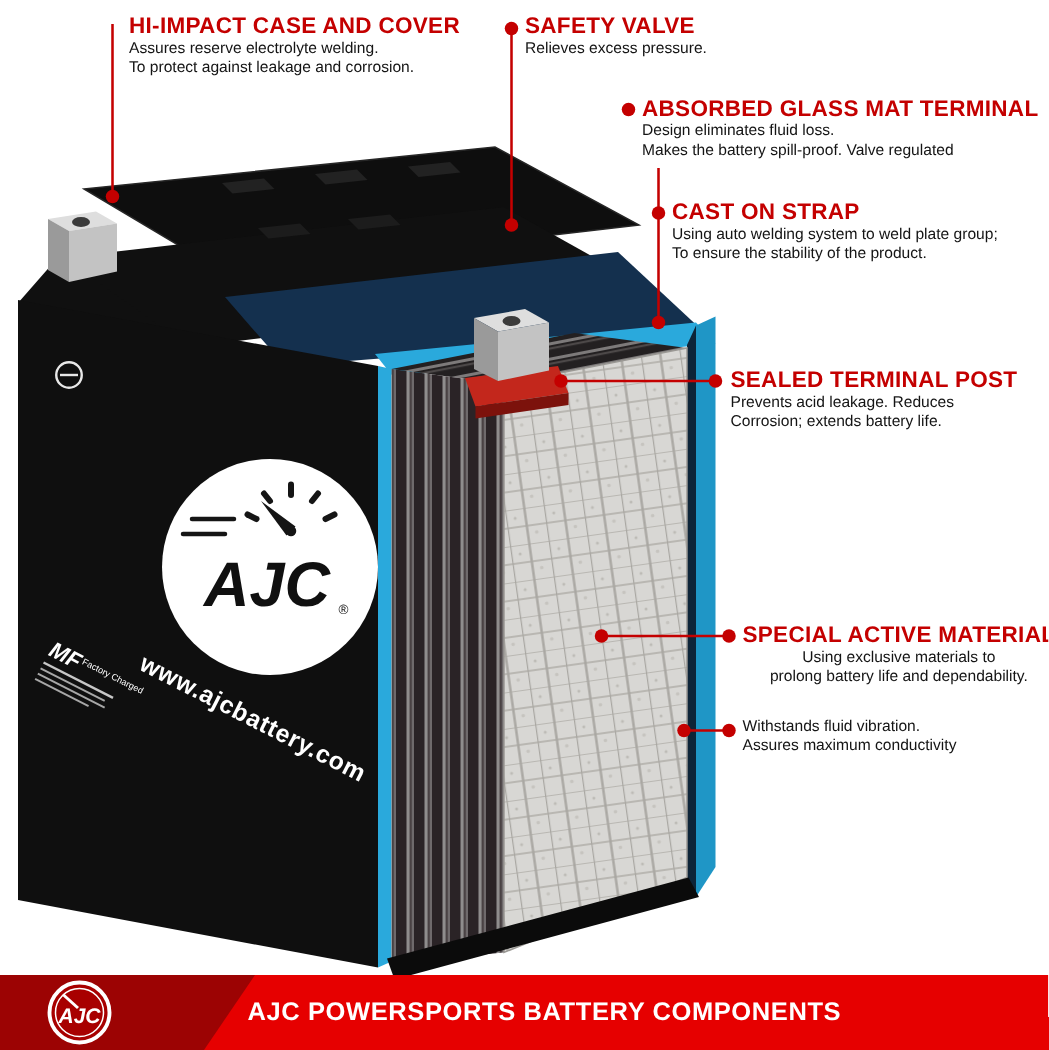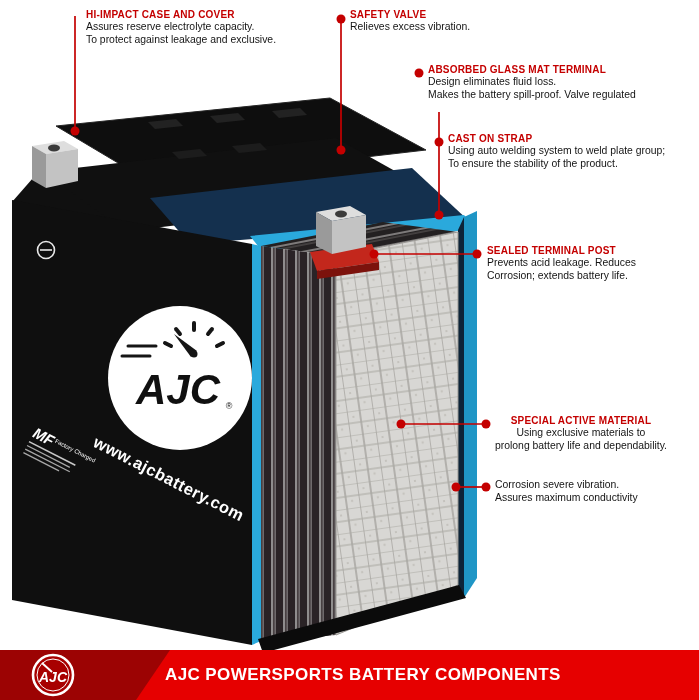--- a/index.html
+++ b/index.html
@@ -5,21 +5,21 @@
   html,body{margin:0;padding:0;background:#ffffff;}
   .stage{
     position:relative;width:699px;height:700px;background:#ffffff;overflow:hidden;
     font-family:"Liberation Sans", sans-serif;
   }
   svg{display:block;}
   .battery-svg{position:absolute;left:0;top:0;z-index:1;}
   .connector-svg{position:absolute;left:0;top:0;z-index:3;pointer-events:none;}
   .callout{position:absolute;z-index:4;}
   .callout .title{
-    color:#c40000;font-weight:bold;font-size:10px;letter-spacing:.2px;white-space:nowrap;
+    color:#c40000;font-weight:bold;font-size:15px;letter-spacing:.2px;white-space:nowrap;
   }
   .callout .desc{
     color:#141414;font-size:10.4px;line-height:1.2;white-space:nowrap;margin-top:1px;
   }
   .footer{
     position:absolute;left:0;top:650px;width:699px;height:50px;background:#e60000;z-index:5;
     display:flex;align-items:center;
   }
   .footer-left{
     position:absolute;left:0;top:0;height:100%;width:170px;background:#9c0303;
@@ -176,27 +176,27 @@
       <g>
         <circle cx="486" cy="487" r="4.5" stroke="none"></circle>
         <line x1="486" y1="487" x2="456" y2="487"></line>
           <circle cx="456" cy="487" r="4.5" stroke="none"></circle>
       </g>
     </g>
   </svg>
 
   <div class="callout" style="left:86px;top:9px;">
     <div class="title">HI-IMPACT CASE AND COVER</div>
-    <div class="desc">Assures reserve electrolyte capacity.</div>
-    <div class="desc">To protect against leakage and exclusive.</div>
+    <div class="desc">Assures reserve electrolyte welding.</div>
+    <div class="desc">To protect against leakage and corrosion.</div>
   </div>
 
   <div class="callout" style="left:350px;top:9px;">
     <div class="title">SAFETY VALVE</div>
-    <div class="desc">Relieves excess vibration.</div>
+    <div class="desc">Relieves excess pressure.</div>
   </div>
 
   <div class="callout" style="left:428px;top:64px;">
     <div class="title">ABSORBED GLASS MAT TERMINAL</div>
     <div class="desc">Design eliminates fluid loss.</div>
     <div class="desc">Makes the battery spill-proof. Valve regulated</div>
   </div>
 
   <div class="callout" style="left:487px;top:245px;">
     <div class="title">SEALED TERMINAL POST</div>
@@ -210,21 +210,21 @@
     <div class="desc">To ensure the stability of the product.</div>
   </div>
 
   <div class="callout" style="left:495px;top:415px;text-align:center;">
     <div class="title">SPECIAL ACTIVE MATERIAL</div>
     <div class="desc">Using exclusive materials to</div>
     <div class="desc">prolong battery life and dependability.</div>
   </div>
 
   <div class="callout" style="left:495px;top:478px;">
-    <div class="desc">Corrosion severe vibration.</div>
+    <div class="desc">Withstands fluid vibration.</div>
     <div class="desc">Assures maximum conductivity</div>
   </div>
 
   <div class="footer">
     <div class="footer-left">
       <svg width="46" height="46" viewBox="0 0 46 46">
         <circle cx="23" cy="23" r="20" fill="#a80000" stroke="#ffffff" stroke-width="2.6"></circle>
         <circle cx="23" cy="23" r="16" fill="none" stroke="#ffffff" stroke-width="1"></circle>
         <line x1="12" y1="11" x2="22" y2="20" stroke="#ffffff" stroke-width="2"></line>
         <text x="23" y="30" text-anchor="middle" font-family="Liberation Sans, sans-serif" font-size="14" font-weight="bold" font-style="italic" fill="#ffffff">AJC</text>

